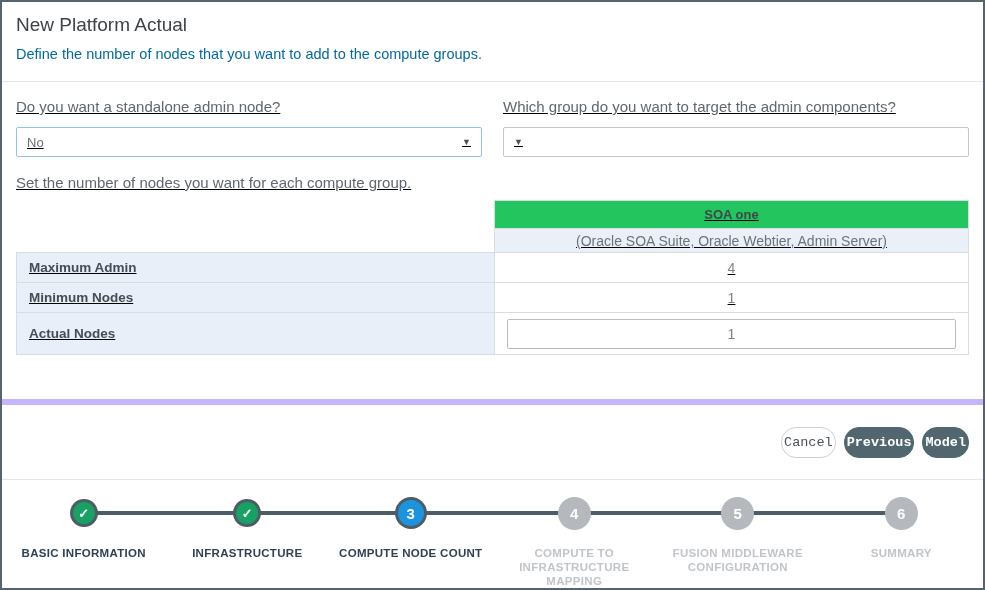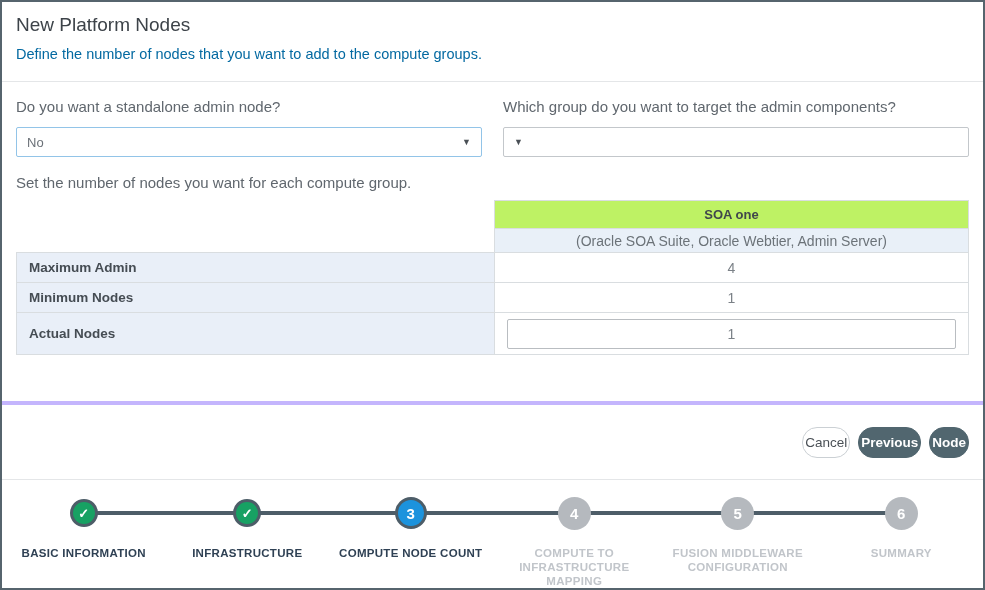--- a/index.html
+++ b/index.html
@@ -16,21 +16,21 @@
 
   
   .hdr {
     height: 80px; padding: 9px 14px 0 14px;
     border-bottom: 1px solid #e4e6e8;
   }
   .hdr-title { font-size: 19px; color: #3d4349; font-weight: 400; line-height: 28px; }
   .hdr-sub { font-size: 14.5px; color: #0369a1; margin-top: 7px; }
 
   
-  .main { height: 323px; padding: 14px; border-bottom: 4px solid #c4b5fd; }
+  .main { height: 323px; padding: 14px; border-bottom: 6px solid #c4b5fd; text-decoration: underline; }
   .qrow { display: flex; gap: 21px; }
   .qcol { flex: 1; min-width: 0; }
   .qlabel { font-size: 15px; color: #60676e; line-height: 22px; margin-bottom: 9px; }
   .sel {
     height: 30px; border: 1px solid #c3c7cb; border-radius: 2px;
     display: flex; align-items: center; padding: 0 10px;
     font-size: 13px; color: #6b7178; cursor: pointer; background: #fff;
   }
   .sel.focused { border-color: #92c4e8; }
   .sel .sel-val { flex: 1; }
@@ -40,21 +40,21 @@
 
   
   table.nodes {
     border-collapse: collapse; width: 953px; margin-top: 9px;
     table-layout: fixed; font-size: 13.5px;
   }
   table.nodes col.c1 { width: 478px; }
   table.nodes td { border: 1px solid #d9dde0; }
   td.spacer { border: none !important; background: #fff; }
   td.group-name {
-    background: #bef264; text-align: center; font-weight: 700;
+    background: #22c55e; text-align: center; font-weight: 700;
     color: #40464c; height: 28px; font-size: 13px;
   }
   td.group-comp {
     background: #e9f0f8; text-align: center; color: #6c7379;
     height: 24px; font-size: 14px; font-weight: 400;
   }
   td.rlabel {
     background: #e9eff8; font-weight: 700; color: #454c53;
     padding-left: 12px; height: 30px;
   }
@@ -66,21 +66,21 @@
     font-family: "Liberation Sans", sans-serif; outline: none; background: #fff;
   }
 
   
   .footer {
     height: 74px; padding: 22px 14px 0 14px;
     display: flex; justify-content: flex-end; align-items: flex-start; gap: 8px;
   }
   .btn {
     height: 31px; border-radius: 15px; font-size: 13.5px; cursor: pointer;
-    font-family: Liberation Sans, sans-serif; padding: 0 2px;
+    font-family: Liberation Mono, monospace; padding: 0 2px;
   }
   .btn.light { background: #fff; border: 1px solid #cbd0d4; color: #4a5056; }
   .btn.dark { background: #51666f; border: 1px solid #51666f; color: #fff; font-weight: 700; }
 
   
   .stepper {
     height: 109px; border-top: 1px solid #e4e6e8; position: relative; background: #fff;
   }
   .track {
     position: absolute; left: 82px; right: 82px; top: 31px; height: 4px;
@@ -102,21 +102,21 @@
   }
   .step-label.done { color: #2f4154; }
   .step-label.todo { color: #c1c5ca; }
 </style>
 </head>
 <body>
 
 <div class="dialog">
 
   <div class="hdr">
-    <div class="hdr-title">New Platform Nodes</div>
+    <div class="hdr-title">New Platform Actual</div>
     <div class="hdr-sub">Define the number of nodes that you want to add to the compute groups.</div>
   </div>
 
   <div class="main">
     <div class="qrow">
       <div class="qcol">
         <div class="qlabel">Do you want a standalone admin node?</div>
         <div class="sel focused">
           <span class="sel-val">No</span>
           <span class="arrow">▼</span>
@@ -160,21 +160,21 @@
           <input class="actual-input" type="text" value="1" style="">
         </td>
       </tr>
     </tbody>
       </table>
   </div>
 
   <div class="footer">
     <button class="btn light">Cancel</button>
     <button class="btn dark">Previous</button>
-    <button class="btn dark">Node</button>
+    <button class="btn dark">Model</button>
   </div>
 
   <div class="stepper">
     <div class="track"></div>
     <div class="steps">
 
       <div class="step">
         <div class="circle-zone">
           <div class="circle completed">
             <span>✓</span>

